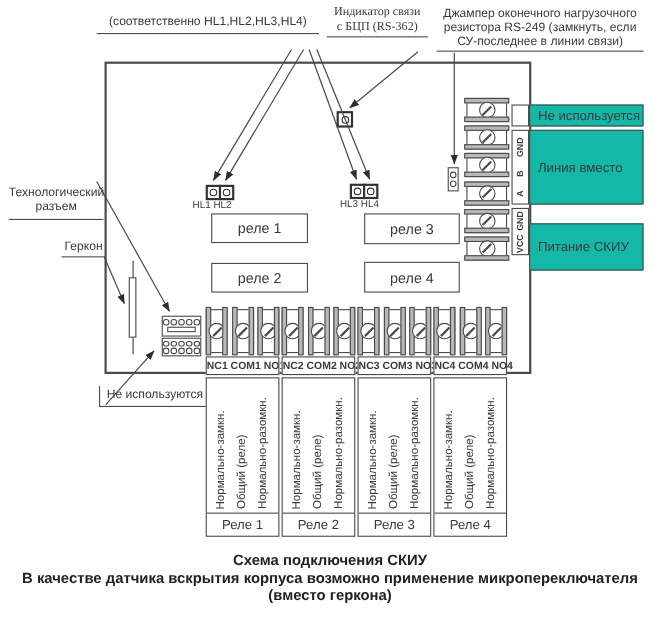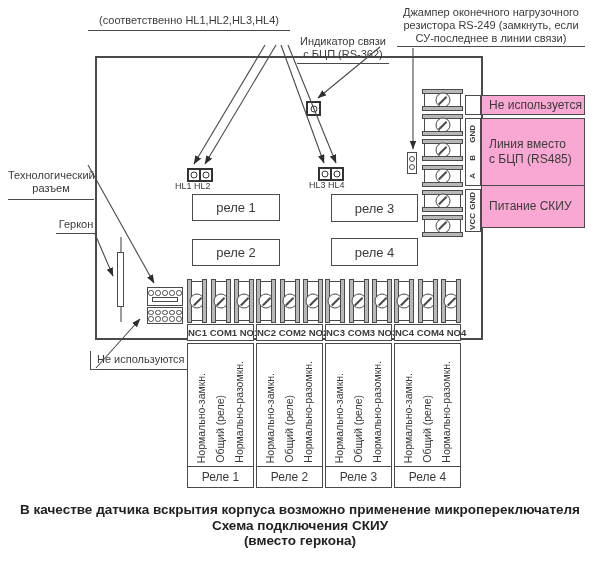--- a/index.html
+++ b/index.html
@@ -49,21 +49,21 @@
   .gbox{height:145px;border:1px solid #4a4a4a;background:#fff;position:relative;}
   .gcols{position:absolute;left:0;right:0;top:0;bottom:21px;display:flex;justify-content:space-evenly;
          align-items:flex-end;padding-bottom:3px;}
   .vtext{writing-mode:vertical-rl;transform:rotate(180deg);font-size:10.5px;line-height:1;white-space:nowrap;}
   .gname{position:absolute;left:0;right:0;bottom:0;height:20px;border-top:1px solid #4a4a4a;
          text-align:center;font-size:12px;line-height:20px;}
   
   .pinstrip{border:1px solid #4a4a4a;background:#fff;box-sizing:border-box;display:flex;flex-direction:column;
             justify-content:space-around;align-items:center;}
   .pin{writing-mode:vertical-rl;transform:rotate(180deg);font-size:8px;font-weight:bold;line-height:1;}
-  .rbox{border:1px solid #4a4a4a;background:#f9a8d4;box-sizing:border-box;display:flex;flex-direction:column;
+  .rbox{border:1px solid #4a4a4a;background:#14b8a6;box-sizing:border-box;display:flex;flex-direction:column;
         justify-content:center;padding-left:7px;font-size:12px;line-height:15px;}
   
   .conn{border:1px solid #4a4a4a;background:#fff;box-sizing:border-box;}
   .cdots{display:flex;justify-content:center;gap:1.5px;margin-top:2px;}
   .cdot{width:3.5px;height:3.5px;border:1px solid #4a4a4a;border-radius:50%;}
   .cbar{width:24px;height:3px;border:1px solid #4a4a4a;margin:1.5px auto 0 auto;}
   .reed{left:117px;top:252px;width:7px;height:55px;border:1px solid #4a4a4a;background:#fff;box-sizing:border-box;}
   .caption{left:0;top:502px;width:600px;text-align:center;font-weight:bold;font-size:13.5px;line-height:15.5px;color:#222;}
   svg.overlay{position:absolute;left:0;top:0;pointer-events:none;}
 </style>
@@ -71,21 +71,21 @@
 <body>
 
 <div id="stage">
 
   <div class="abs board"></div>
 
   <div class="abs callout u" style="left:88px;top:14px;width:202px;padding-bottom:3px;">
     <div>(соответственно HL1,HL2,HL3,HL4)</div>
   </div>
 
-  <div class="abs callout u" style="left:297px;top:35px;width:92px;padding-bottom:2px;">
+  <div class="abs callout u" style="left:297px;top:5px;width:92px;padding-bottom:2px;font-family:Liberation Serif, serif;">
     <div>Индикатор связи</div>
     <div>с БЦП (RS-362)</div>
   </div>
 
   <div class="abs callout u" style="left:397px;top:6px;width:188px;padding-bottom:1px;">
     <div>Джампер оконечного нагрузочного</div>
     <div>резистора RS-249 (замкнуть, если</div>
     <div>СУ-последнее в линии связи)</div>
   </div>
 
@@ -186,28 +186,27 @@
     <div>Не используется</div>
   </div>
 
   <div class="abs pinstrip" style="left:465px;top:118px;width:16px;height:68px;">
     <div class="pin">GND</div>
     <div class="pin">B</div>
     <div class="pin">A</div>
   </div>
   <div class="abs rbox" style="left:481px;top:118px;width:104px;height:68px;">
     <div>Линия вместо</div>
-    <div>с БЦП (RS485)</div>
   </div>
 
   <div class="abs pinstrip" style="left:465px;top:189px;width:16px;height:43px;">
     <div class="pin">GND</div>
     <div class="pin">VCC</div>
   </div>
-  <div class="abs rbox" style="left:481px;top:185px;width:104px;height:43px;">
+  <div class="abs rbox" style="left:481px;top:203px;width:104px;height:43px;">
     <div>Питание СКИУ</div>
   </div>
 
   <div class="abs col4" style="left:187px;top:281px;">
     <div class="tgroup">
         <div class="tu">
           <div class="screw">
             <div class="slot"></div>
           </div>
         </div>
@@ -311,22 +310,22 @@
       <div class="gcols">
         <div class="vtext">Нормально-замкн.</div>
         <div class="vtext">Общий (реле)</div>
         <div class="vtext">Нормально-разомкн.</div>
       </div>
       <div class="gname">Реле 4</div>
     </div>
   </div>
 
   <div class="abs caption">
+    <div>Схема подключения СКИУ</div>
     <div>В качестве датчика вскрытия корпуса возможно применение микропереключателя</div>
-    <div>Схема подключения СКИУ</div>
     <div>(вместо геркона)</div>
   </div>
 
   <svg class="overlay" width="600" height="561" viewBox="0 0 600 561">
     <defs>
       <marker id="ah" markerWidth="9" markerHeight="8" refX="7.5" refY="3" orient="auto">
         <path d="M0,0 L8,3 L0,6 Z" fill="#2e2e2e"></path>
       </marker>
     </defs>
     <g stroke="#4a4a4a" stroke-width="1.1" fill="none">

